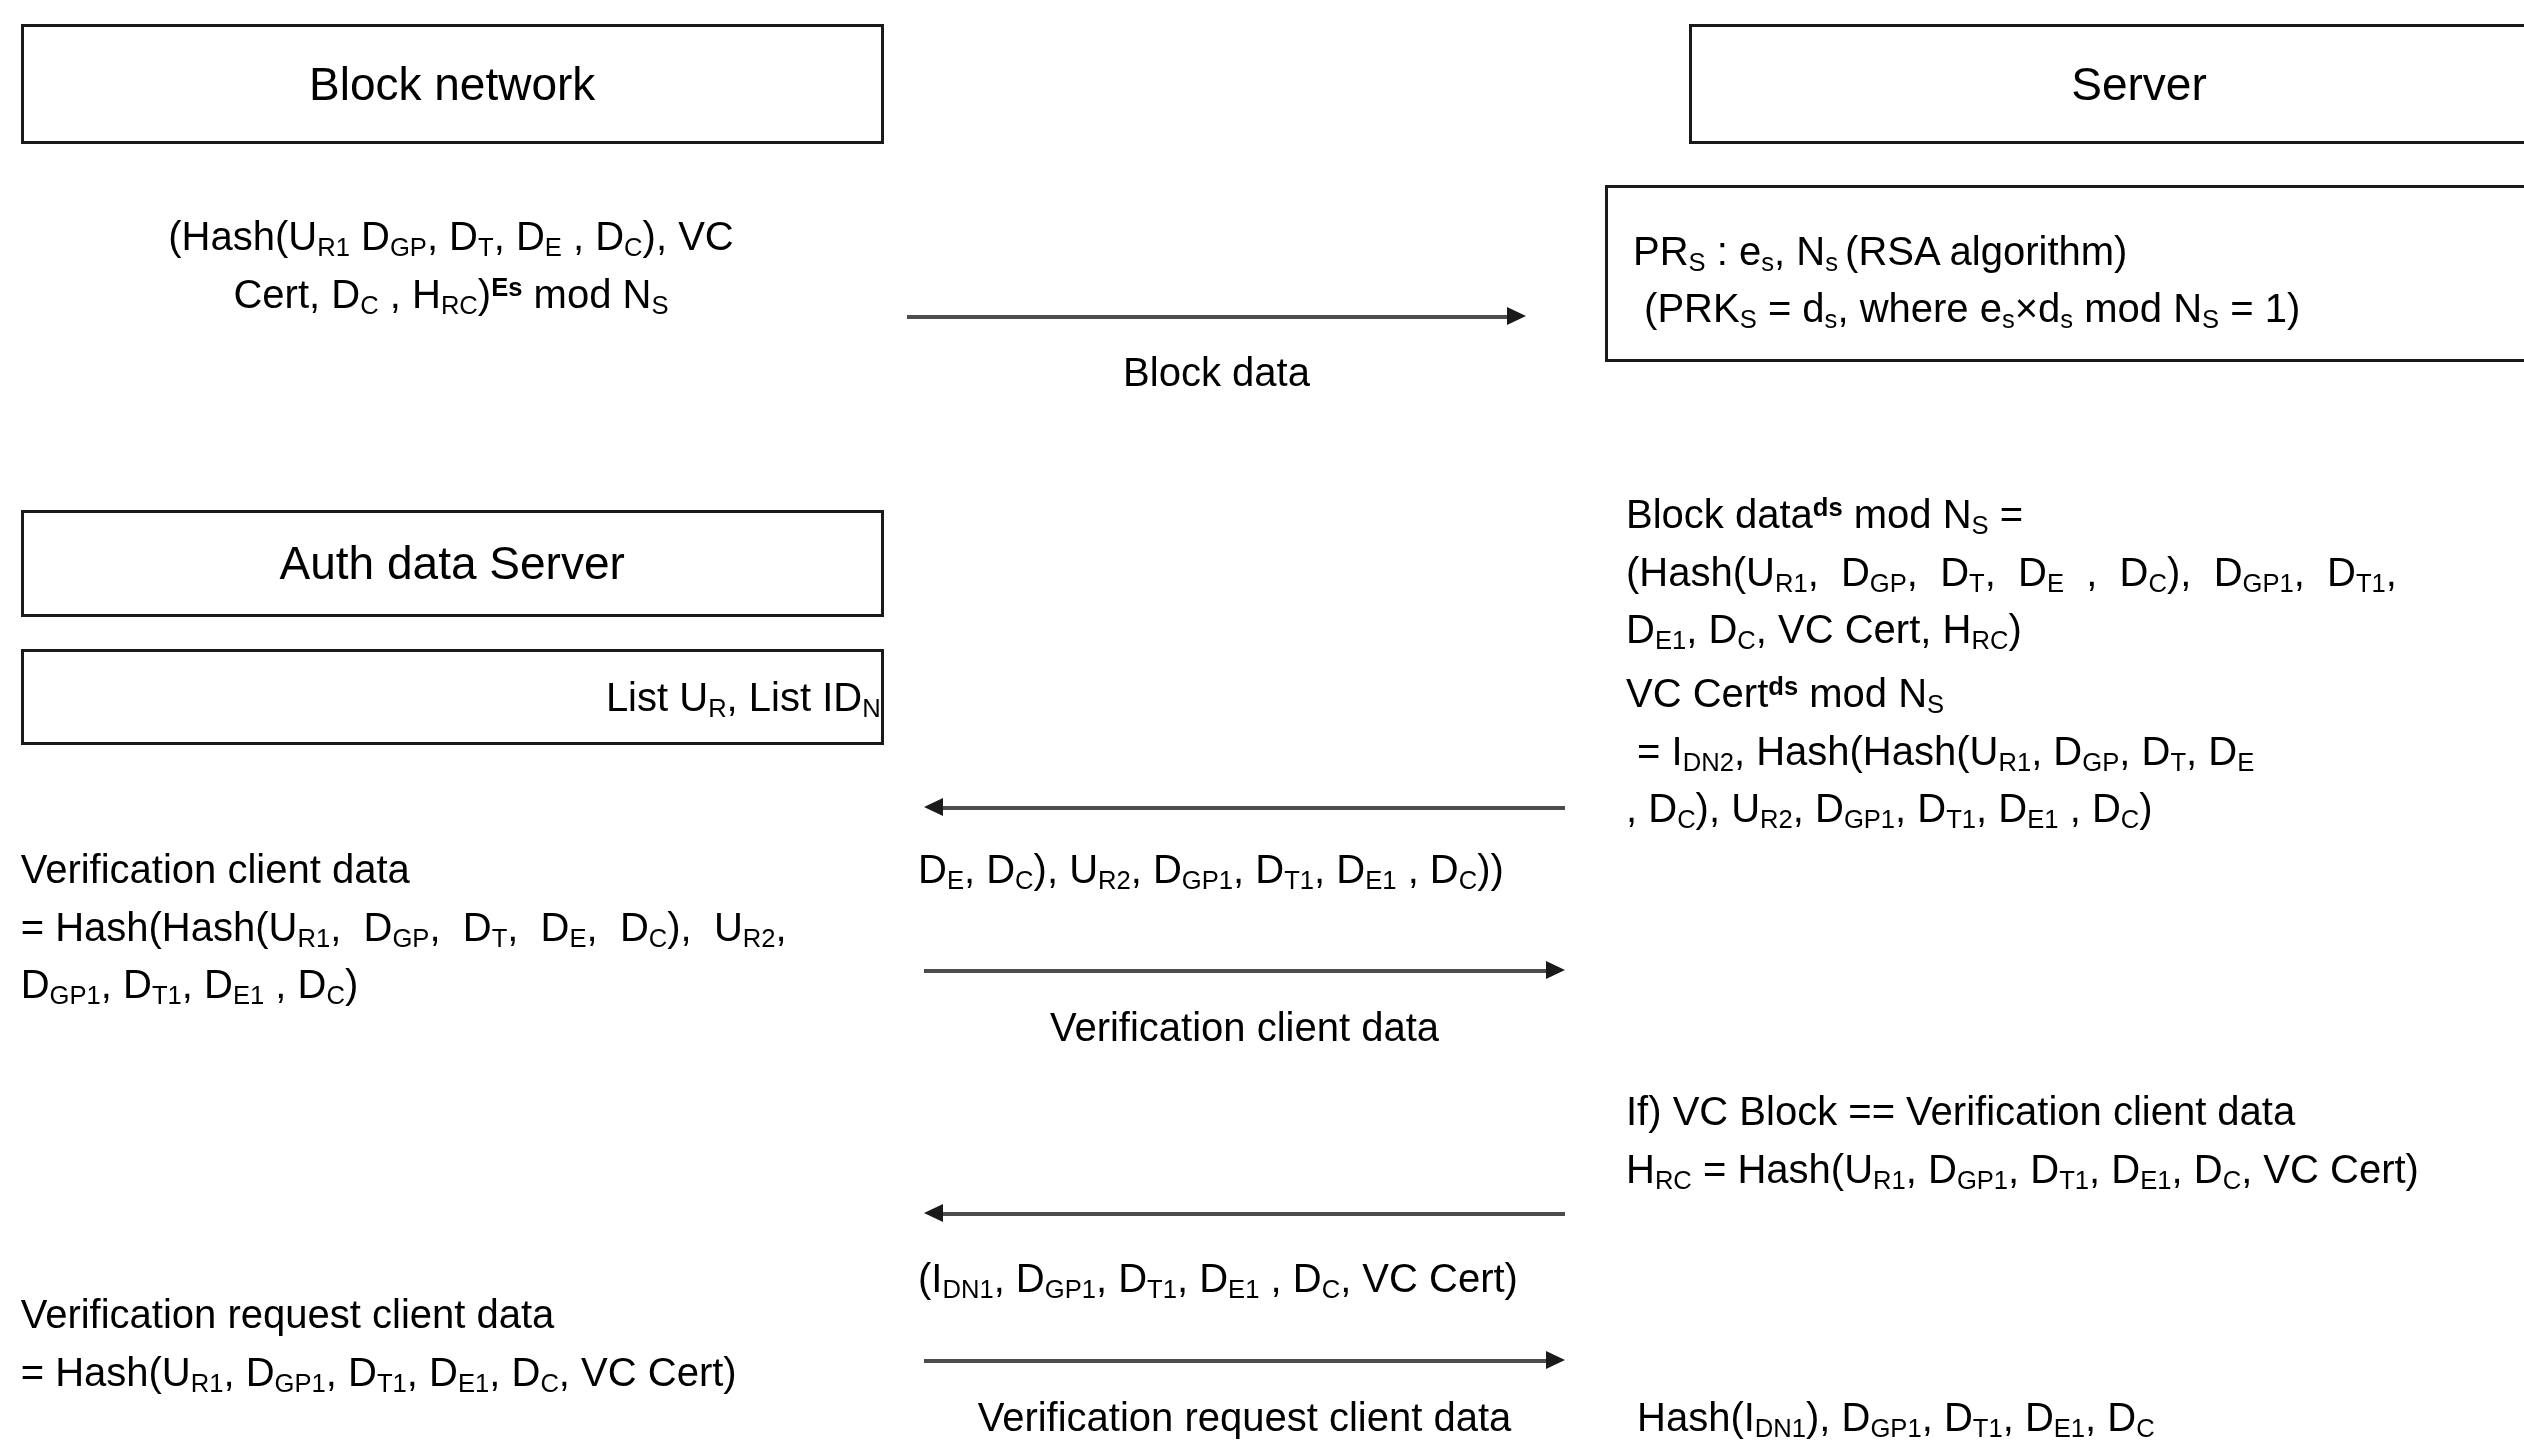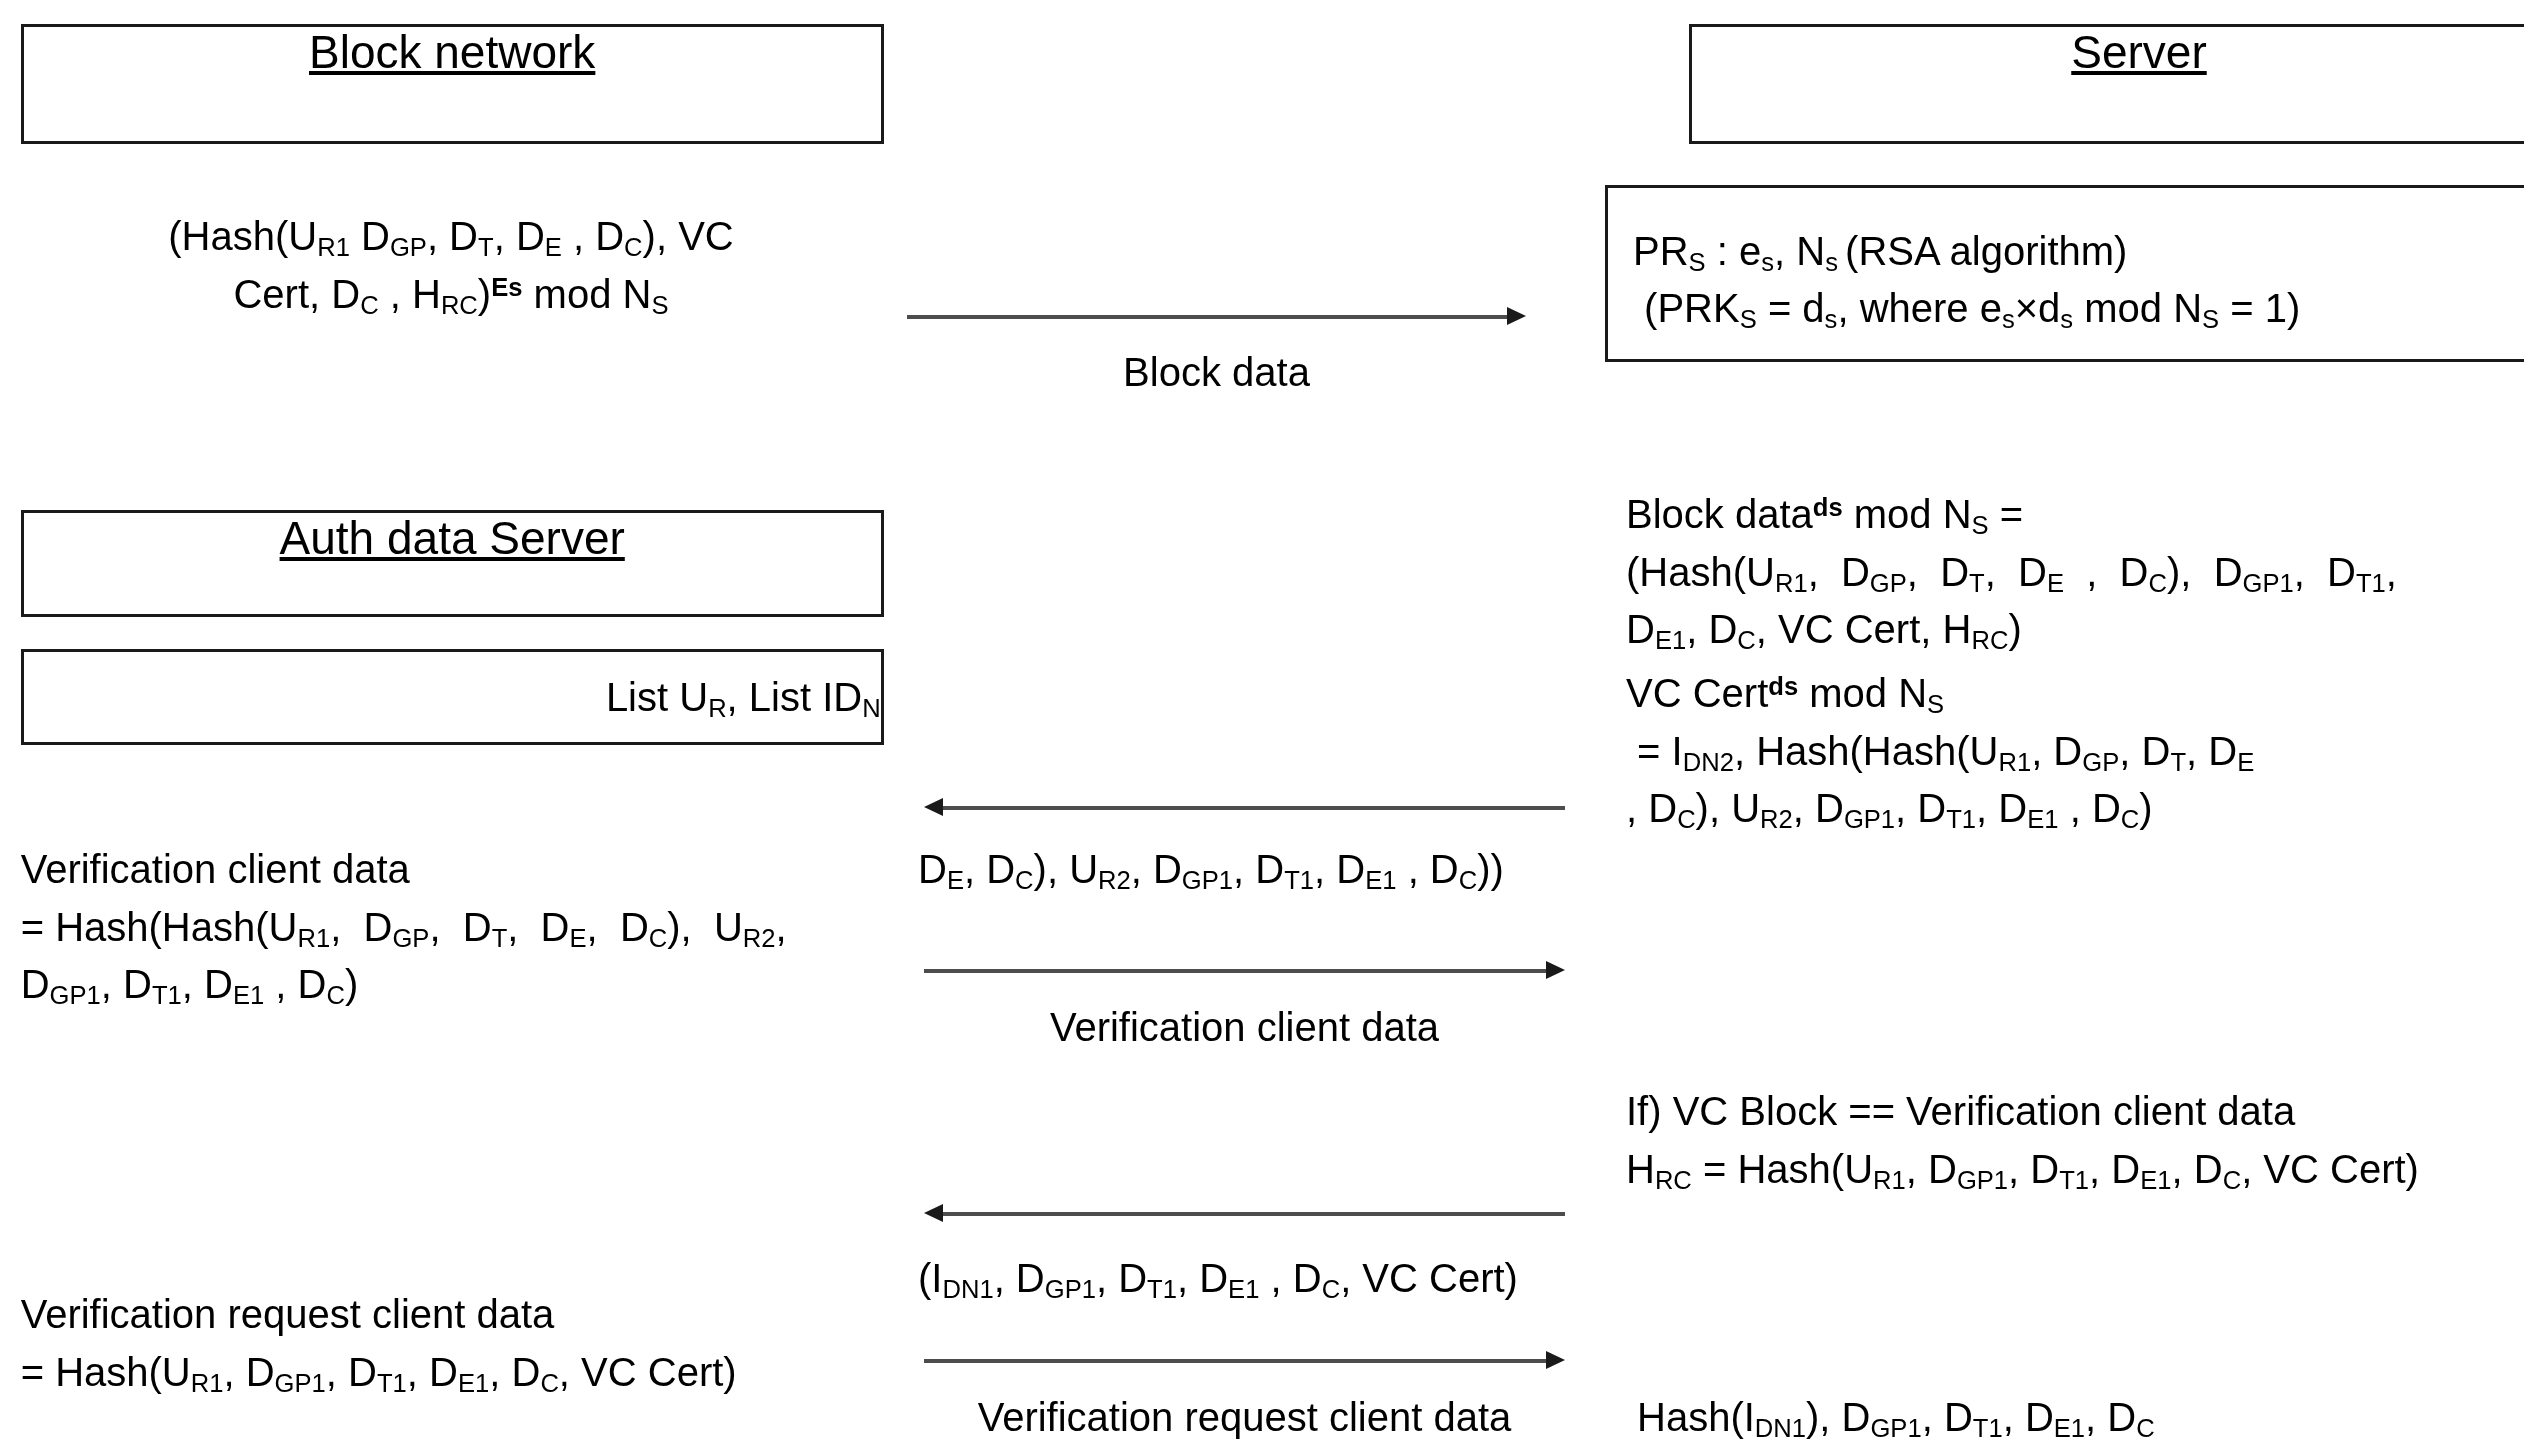--- a/index.html
+++ b/index.html
@@ -21,22 +21,22 @@
   }
   
   .box {
     position: absolute;
     box-sizing: border-box;
     border: 3.7px solid #1a1a1a;
     background: #ffffff;
     display: flex;
   }
   .box.center {
+    align-items: center;
     justify-content: center;
-    text-decoration: underline;
   }
   .box.left {
     align-items: center;
     justify-content: flex-end;
   }
   .box.topleft {
     align-items: flex-start;
     justify-content: flex-start;
   }
   .box-title {

